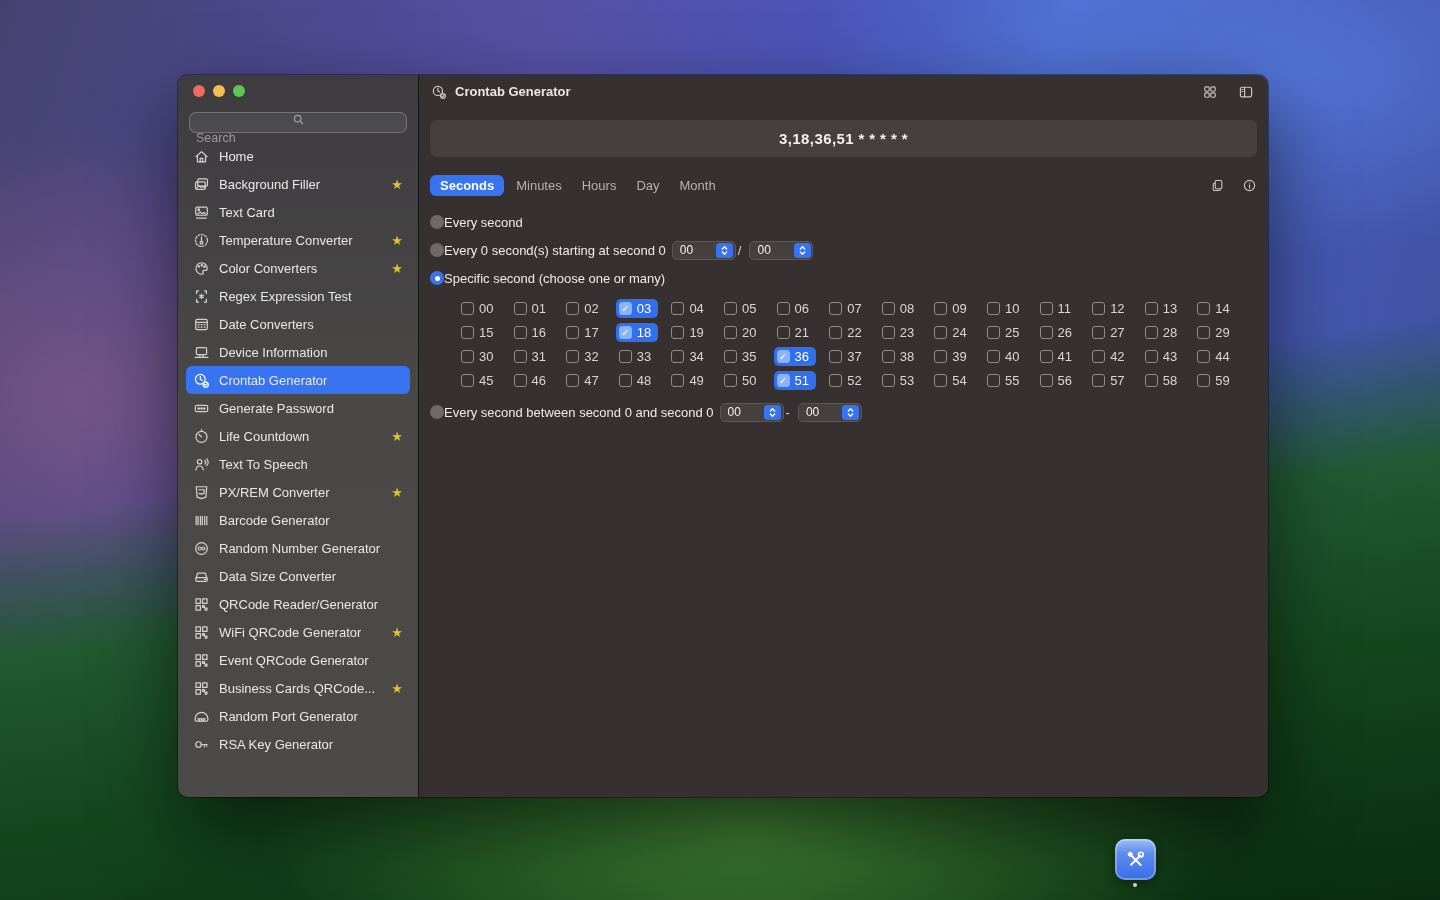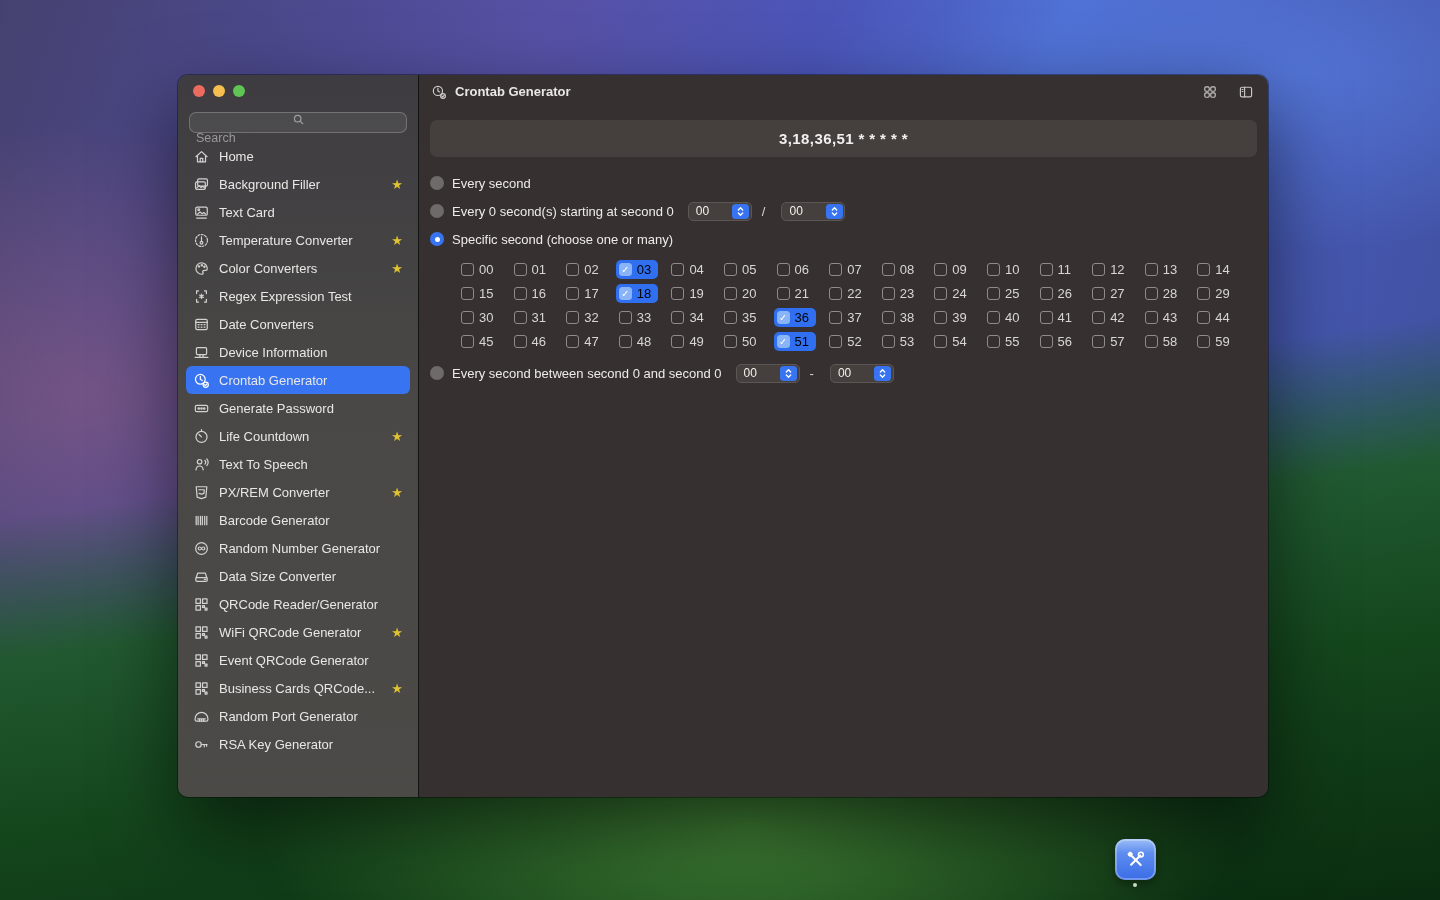--- a/index.html
+++ b/index.html
@@ -70,40 +70,40 @@
     color:#f2f0ee; font-weight:700; font-size:15px; letter-spacing:.4px;
   }
 
   .tab-row { margin:18px 11px 0; display:flex; align-items:center; gap:4px; }
   .tab { font-size:13px; color:#b3b0ae; padding:3px 8px; border-radius:6px; }
   .tab.selected { background:#3874f2; color:#fff; font-weight:700; padding:3px 10px; }
   .tab-row-right { margin-left:auto; display:flex; gap:17px; align-items:center; }
   .tab-row-right .icn { width:15px; height:15px; color:#c9c7c5; }
 
   .options { padding:16px 11px 0; }
-  .opt-row { display:flex; align-items:center; gap:8px; height:20px; margin-bottom:8px; font-size:13px; color:#edebe9; }
+  .opt-row { display:flex; align-items:center; height:20px; margin-bottom:8px; font-size:13px; color:#edebe9; }
   .radio { width:14px; height:14px; border-radius:50%; background:#6e6a67; flex:none; position:relative; }
   .radio.on { background:#3874f2; }
   .radio.on::after { content:''; position:absolute; inset:4.5px; background:#fff; border-radius:50%; }
   .sep { color:#d8d6d4; padding:0 2px; }
 
   .stepper {
     margin-left:6px; height:19px; width:64px; background:#45403e;
     border:1px solid #5c5755; border-radius:5px;
     display:flex; align-items:center; overflow:hidden; flex:none;
   }
   .stepper-value { flex:1; padding-left:7px; font-size:12px; color:#f2f0ee; }
   .stepper-btn { width:17px; height:15px; margin-right:1.5px; background:#3874f2; border-radius:3.5px; display:flex; align-items:center; justify-content:center; flex:none; }
   .stepper-btn svg { width:9px; height:11px; fill:none; stroke:#fff; stroke-width:1.5; stroke-linecap:round; stroke-linejoin:round; }
 
   .grid { margin:5px 0 10px 31px; display:grid; grid-template-columns:repeat(15, 52.6px); }
   .cell { height:24px; display:flex; align-items:center; }
   .pill { display:flex; align-items:center; gap:5px; padding:2px 7px 2px 3px; margin-left:-3px; border-radius:5px; font-size:13px; color:#d8d6d4; }
   .cb { width:13px; height:13px; border:1.5px solid #8e8b88; border-radius:3px; flex:none; position:relative; }
-  .cell.checked .pill { background:#3070f0; color:#000000; }
+  .cell.checked .pill { background:#3070f0; color:#ffffff; }
   .cell.checked .cb { background:#8ab4f8; border-color:#8ab4f8; }
   .cell.checked .cb::after {
     content:'\2713'; position:absolute; inset:0; display:flex; align-items:center; justify-content:center;
     color:#fff; font-size:9.5px; font-weight:700;
   }
 
   
   .dock-icon {
     position:absolute; left:1115px; top:839px; width:41px; height:41px; border-radius:10px;
     background:linear-gradient(180deg,#9dbef5 0%,#5d8cf0 35%,#3a6de6 100%);
@@ -338,20 +338,40 @@
         <svg class="icn" viewBox="0 0 16 16">
             <rect x="2.4" y="3.2" width="11.2" height="9.6" rx="1.6"></rect>
             <path d="M6.6 3.2v9.6"></path>
             <path d="M4.1 5.5h.9M4.1 7.5h.9"></path>
           </svg>
       </div>
     </header>
 
     <div class="output-box">3,18,36,51 * * * * *</div>
 
+    <div class="tab-row">
+      <div id="tabs-container" style="display:flex;align-items:center;gap:4px;">
+          <div class="tab selected">Seconds</div>
+          <div class="tab">Minutes</div>
+          <div class="tab">Hours</div>
+          <div class="tab">Day</div>
+          <div class="tab">Month</div>
+        </div>
+      <div class="tab-row-right">
+        <svg class="icn" viewBox="0 0 16 16">
+            <rect x="5.6" y="2.6" width="7" height="8.8" rx="1.2"></rect>
+            <path d="M10.8 11.4v.8a1.2 1.2 0 0 1-1.2 1.2H4.7a1.2 1.2 0 0 1-1.2-1.2V6.9a1.2 1.2 0 0 1 1.2-1.2h.7"></path>
+          </svg>
+        <svg class="icn" viewBox="0 0 16 16">
+            <circle cx="8" cy="8" r="5.5"></circle>
+            <path d="M8 7.3v3.4"></path>
+            <path d="M8 5.1v.2"></path>
+          </svg>
+      </div>
+    </div>
 
     <div class="options">
 
       <div class="opt-row">
         <span class="radio"></span>
         <span>Every second</span>
       </div>
 
       <div class="opt-row">
         <span class="radio"></span>

